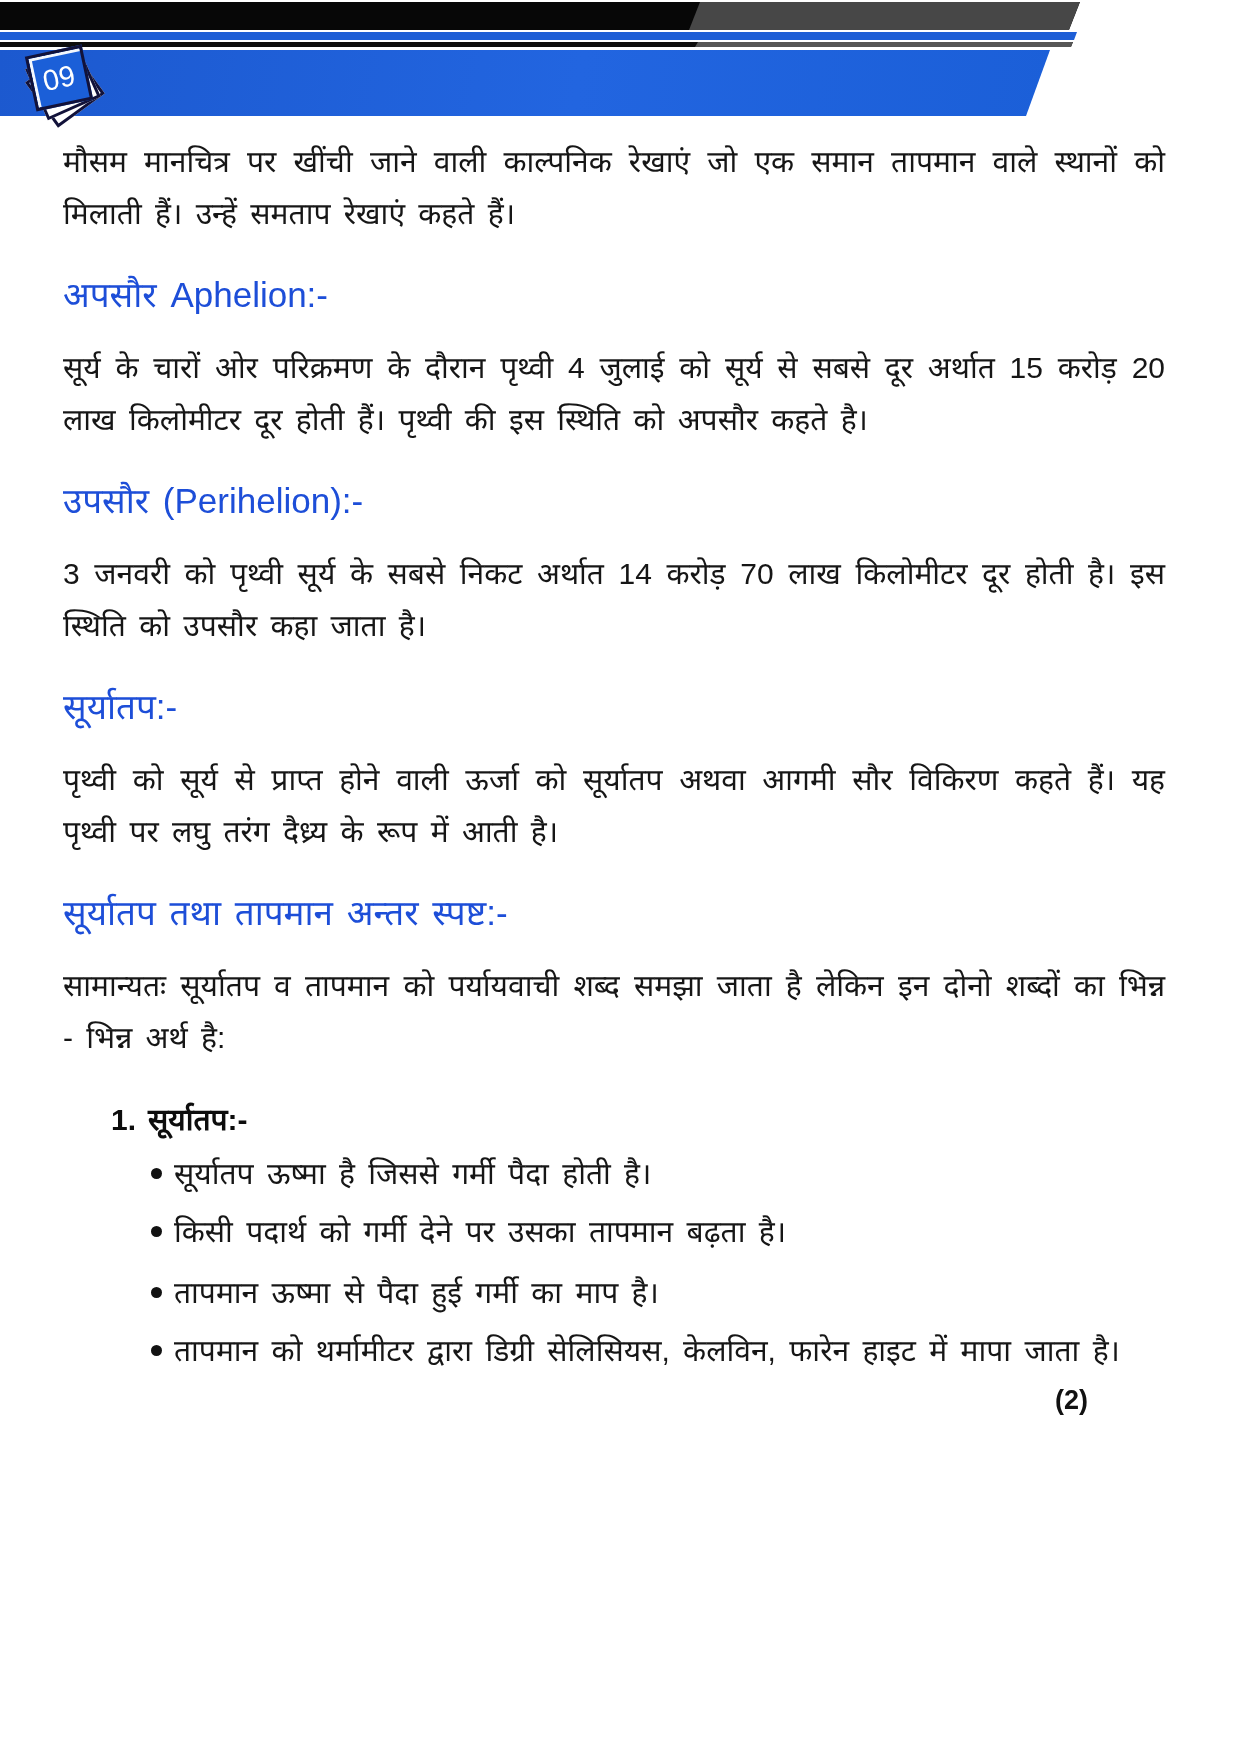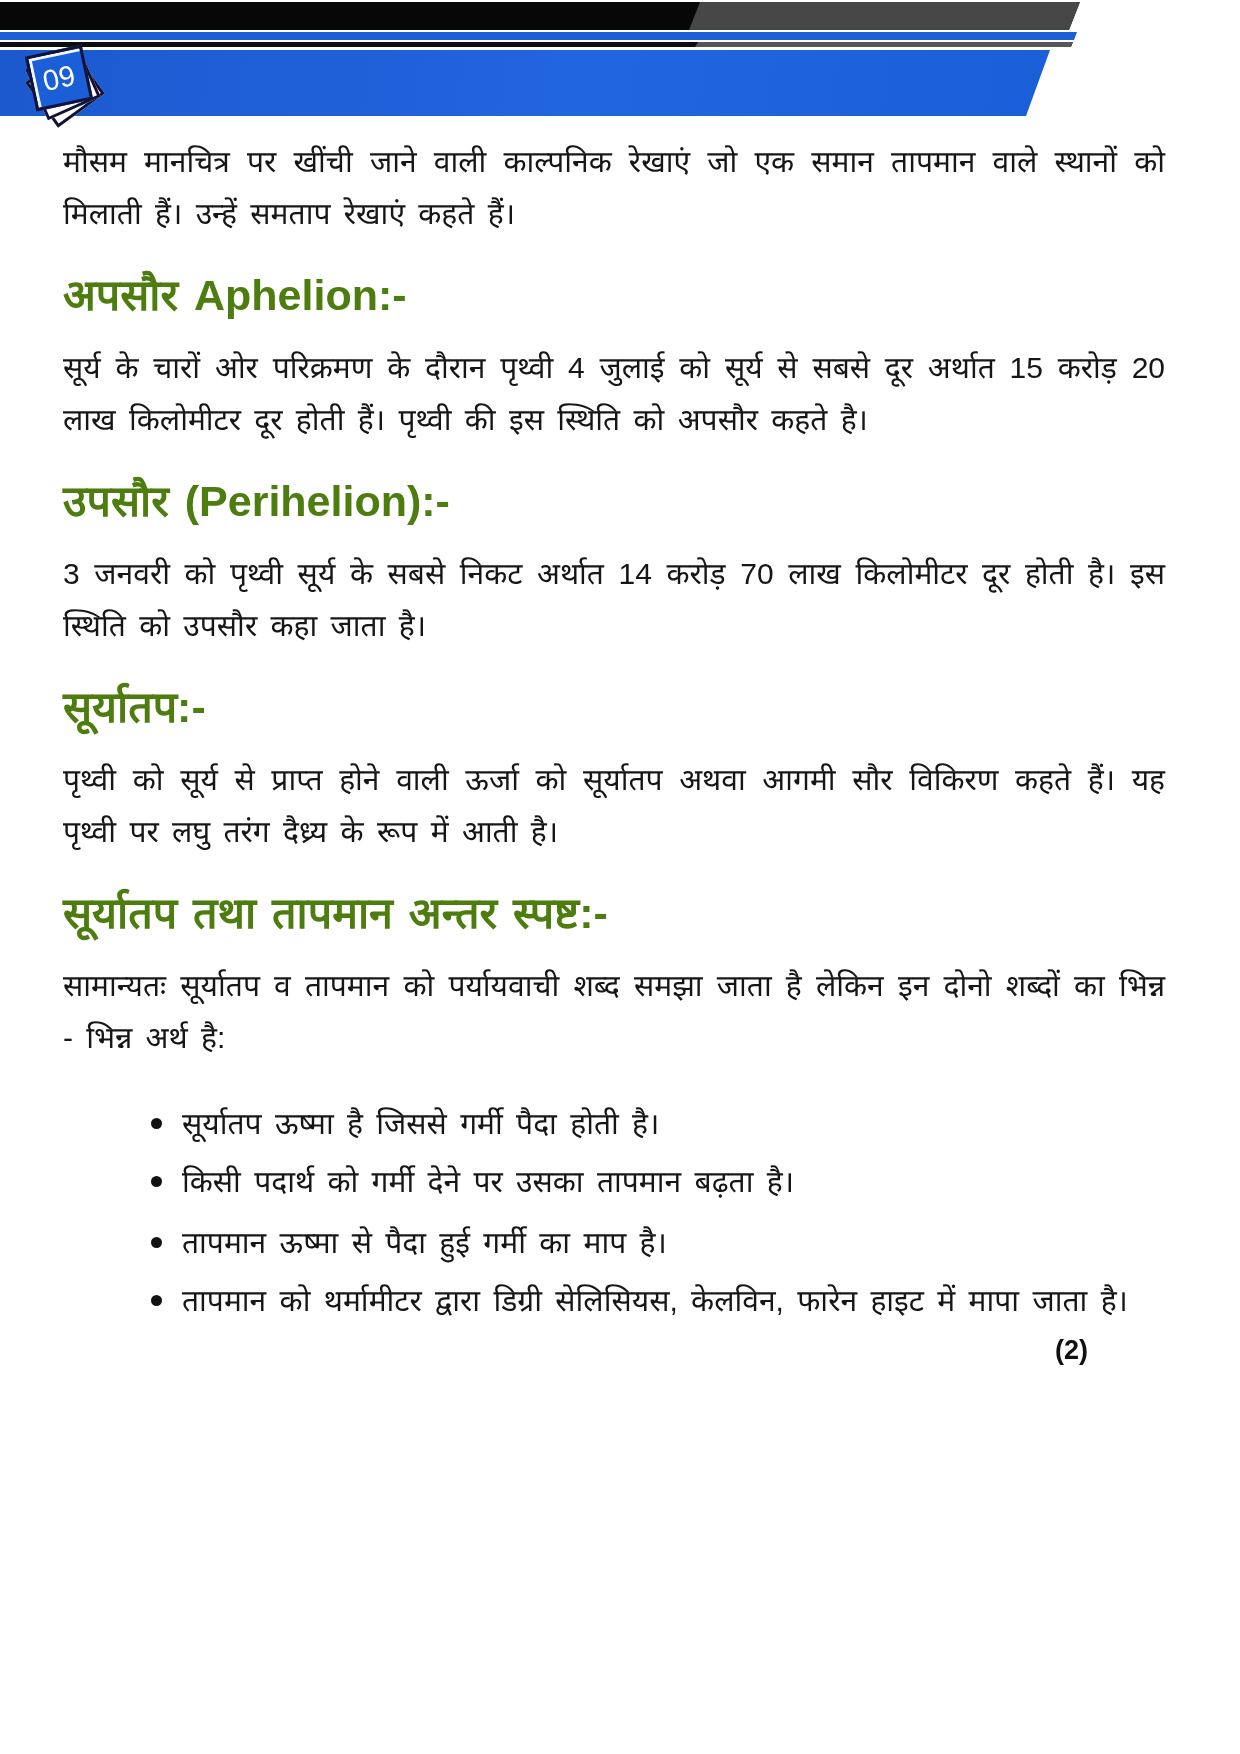--- a/index.html
+++ b/index.html
@@ -65,31 +65,31 @@
   }
   .pg.p1 span{color:#ffffff;font-size:29px;font-weight:400;}
 
   
   .doc{margin:0 75px 0 63px;padding-top:20px;}
   .para{
     margin:0 0 33px;font-size:30px;line-height:52px;
     text-align:justify;word-spacing:5px;color:#161616;
   }
   .sect{
-    margin:0 0 25px;font-size:43px;line-height:44px;
-    font-weight:700;color:#4d7c0f;word-spacing:4px;
+    margin:0 0 25px;font-size:35px;line-height:44px;
+    font-weight:400;color:#1d4ed8;word-spacing:4px;
   }
   .num-head{
     margin:0 0 0 48px;font-size:30px;line-height:46px;
     font-weight:700;color:#0d0d0d;word-spacing:3px;
   }
   .num-head .lbl{margin-right:12px;}
   ul.blts{list-style:none;margin:4px 0 8px;padding:0 0 0 88px;}
   ul.blts li{
-    display:flex;gap:20px;margin:0 0 5px;
+    display:flex;gap:12px;margin:0 0 5px;
     font-size:30px;line-height:53px;
   }
   ul.blts .dot{
     flex:0 0 auto;width:11px;height:11px;border-radius:50%;
     background:#121212;margin-top:21px;
   }
   ul.blts .txt{flex:1;text-align:justify;word-spacing:5px;}
 
   .foot{
     margin:8px 77px 0 0;text-align:right;
@@ -130,20 +130,23 @@
 
     <h2 class="sect">उपसौर (Perihelion):-</h2>
     <p class="para">3 जनवरी को पृथ्वी सूर्य के सबसे निकट अर्थात 14 करोड़ 70 लाख किलोमीटर दूर होती है। इस स्थिति को उपसौर कहा जाता है।</p>
 
     <h2 class="sect">सूर्यातप:-</h2>
     <p class="para">पृथ्वी को सूर्य से प्राप्त होने वाली ऊर्जा को सूर्यातप अथवा आगमी सौर विकिरण कहते हैं। यह पृथ्वी पर लघु तरंग दैध्र्य के रूप में आती है।</p>
 
     <h2 class="sect">सूर्यातप तथा तापमान अन्तर स्पष्ट:-</h2>
     <p class="para">सामान्यतः सूर्यातप व तापमान को पर्यायवाची शब्द समझा जाता है लेकिन इन दोनो शब्दों का भिन्न - भिन्न अर्थ है:</p>
 
+    <div class="num-head">
+      <span class="lbl">1.</span><span>सूर्यातप:-</span>
+    </div>
     <ul class="blts">
       <li>
         <span class="dot"></span>
         <span class="txt">सूर्यातप ऊष्मा है जिससे गर्मी पैदा होती है।</span>
       </li>
       <li>
         <span class="dot"></span>
         <span class="txt">किसी पदार्थ को गर्मी देने पर उसका तापमान बढ़ता है।</span>
       </li>
     </ul>

